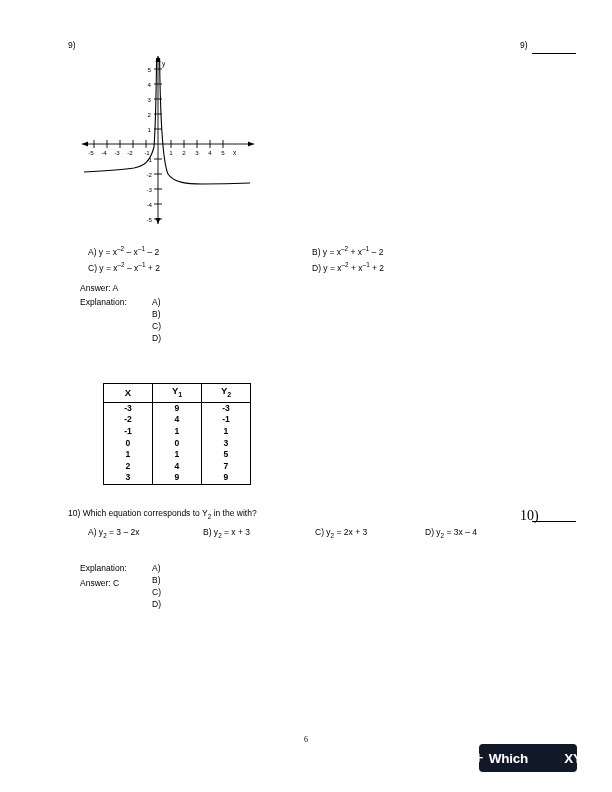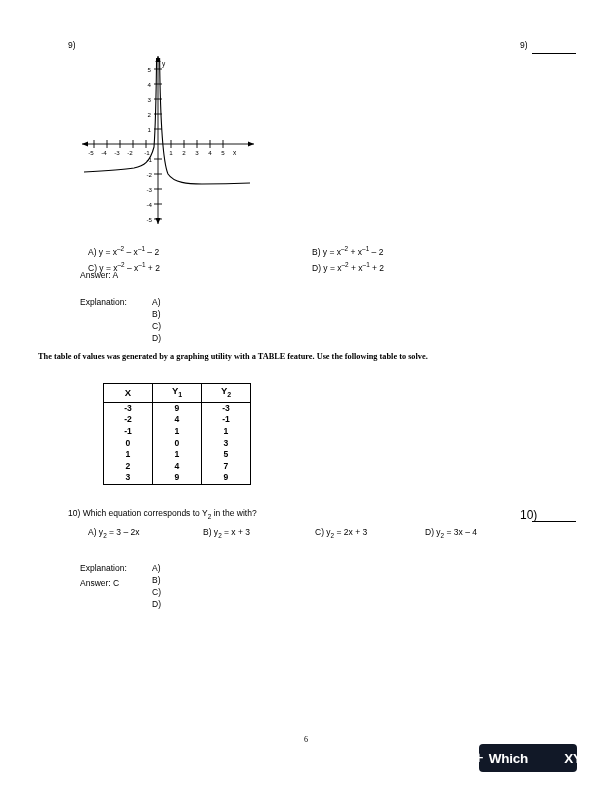--- a/index.html
+++ b/index.html
@@ -65,21 +65,21 @@
   .q9-a { left: 88px;  top: 245px; }
   .q9-b { left: 312px; top: 245px; }
   .q9-c { left: 88px;  top: 261px; }
   .q9-d { left: 312px; top: 261px; }
 
   .ans-label {
     position: absolute;
     font-size: 8.5px;
     font-family: "Liberation Sans", sans-serif;
   }
-  .q9-answer { left: 80px; top: 270px; }
+  .q9-answer { left: 80px; top: 283px; }
   .q9-expl   { left: 80px; top: 297px; }
   .q9-expl-a { left: 152px; top: 297px; }
   .q9-expl-b { left: 152px; top: 309px; }
   .q9-expl-c { left: 152px; top: 321px; }
   .q9-expl-d { left: 152px; top: 333px; }
 
   
   .instruction {
     position: absolute;
     left: 38px; top: 352px;
@@ -120,22 +120,22 @@
   .q10-line {
     position: absolute;
     left: 68px; top: 508px;
     font-size: 8.5px;
     font-family: "Liberation Sans", sans-serif;
   }
   .q10-line sub { font-size: 6.4px; vertical-align: sub; }
   .q10-num-right {
     position: absolute;
     left: 520px; top: 508px;
-    font-size: 12px;
-    font-family: Liberation Sans, sans-serif;
+    font-size: 14px;
+    font-family: Liberation Serif, serif;
   }
   .q10-a { left: 88px;  top: 527px; }
   .q10-b { left: 203px; top: 527px; }
   .q10-c { left: 315px; top: 527px; }
   .q10-d { left: 425px; top: 527px; }
 
   .q10-answer { left: 80px; top: 578px; }
   .q10-expl   { left: 80px; top: 563px; }
   .q10-expl-a { left: 152px; top: 563px; }
   .q10-expl-b { left: 152px; top: 575px; }
@@ -269,21 +269,20 @@
     <span>D) y = x</span><sup>–2</sup><span> + x</span><sup>–1</sup><span> + 2</span>
   </div>
 
   <div class="ans-label q9-answer">Answer: A</div>
   <div class="ans-label q9-expl">Explanation:</div>
   <div class="ans-label q9-expl-a">A)</div>
   <div class="ans-label q9-expl-b">B)</div>
   <div class="ans-label q9-expl-c">C)</div>
   <div class="ans-label q9-expl-d">D)</div>
 
-  <div class="instruction">The table of values was generated by a graphing utility with a TABLE feature. Use the following table to solve.</div>
 
   <table class="tbl">
     <thead>
       <tr>
         <th><span>X</span></th>
         <th><span>Y</span><sub>1</sub></th>
         <th><span>Y</span><sub>2</sub></th>
       </tr>
     </thead>
     <tbody>

